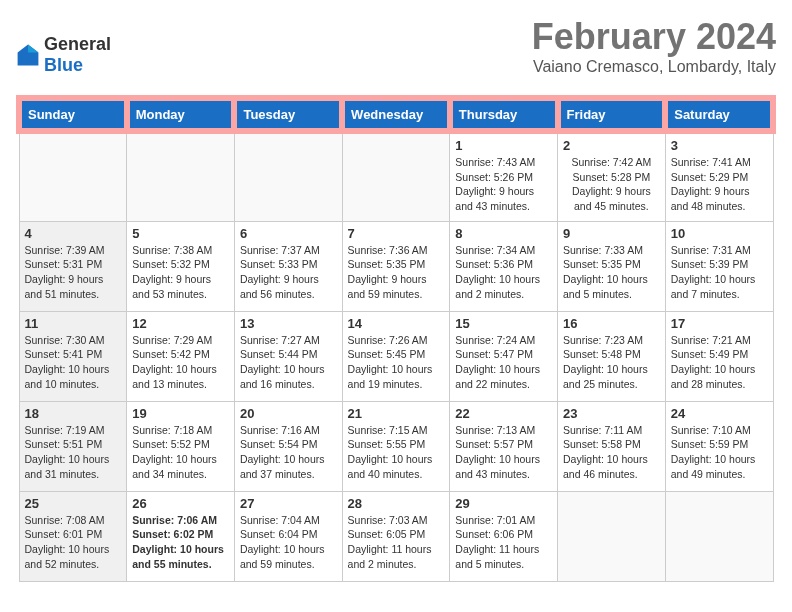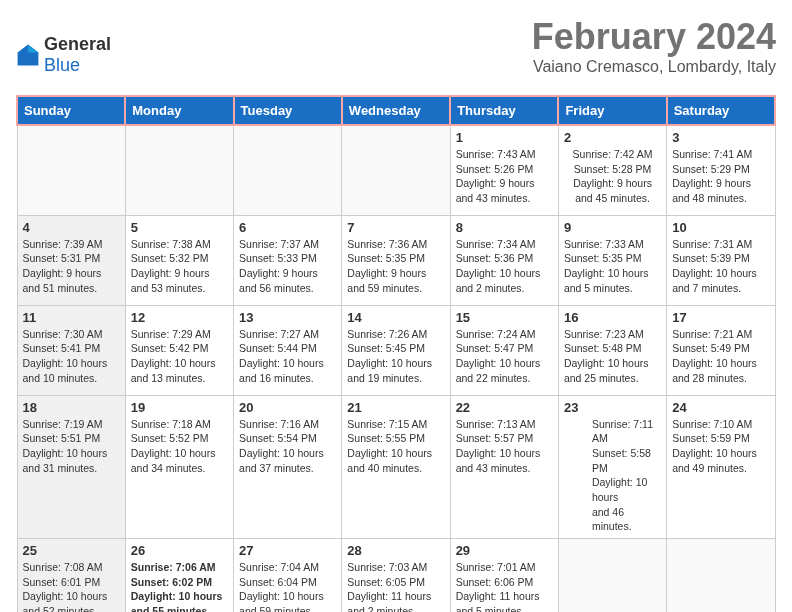--- a/index.html
+++ b/index.html
@@ -21,21 +21,21 @@
       align-items: center;
       gap: 4px;
     }
     .logo-text-general {
       font-size: 18px;
       font-weight: bold;
       color: #333;
     }
     .logo-text-blue {
       font-size: 18px;
-      font-weight: normal;
+      font-weight: bold;
       color: #1a6fc4;
     }
     .logo-icon {
       width: 24px;
       height: 24px;
     }
     .title-section {
       text-align: right;
     }
     .main-title {
@@ -52,21 +52,21 @@
       border-collapse: collapse;
       table-layout: fixed;
     }
     .day-header {
       background-color: #1a6fc4;
       color: #fff;
       text-align: left;
       padding: 6px 6px;
       font-size: 13px;
       font-weight: bold;
-      border: 2px solid #fca5a5;
+      border: 6px solid #fca5a5;
     }
     .calendar-cell {
       border: 1px solid #ccc;
       vertical-align: top;
       padding: 4px 5px;
       height: 90px;
       background: #fff;
       font-size: 11px;
       color: #333;
     }
@@ -280,21 +280,21 @@
         </td>
         <td class="calendar-cell">
           <div class="day-number">22</div>
           <div class="cell-info" style="white-space: pre-line;">Sunrise: 7:13 AM
 Sunset: 5:57 PM
 Daylight: 10 hours
 and 43 minutes.</div>
         </td>
         <td class="calendar-cell">
           <div class="day-number">23</div>
-          <div class="cell-info" style="white-space: pre-line; margin-left: 28px;">Sunrise: 7:11 AM
+          <div class="cell-info" style="white-space: pre-line;">Sunrise: 7:11 AM
 Sunset: 5:58 PM
 Daylight: 10 hours
 and 46 minutes.</div>
         </td>
         <td class="calendar-cell">
           <div class="day-number">24</div>
           <div class="cell-info" style="white-space: pre-line;">Sunrise: 7:10 AM
 Sunset: 5:59 PM
 Daylight: 10 hours
 and 49 minutes.</div>

